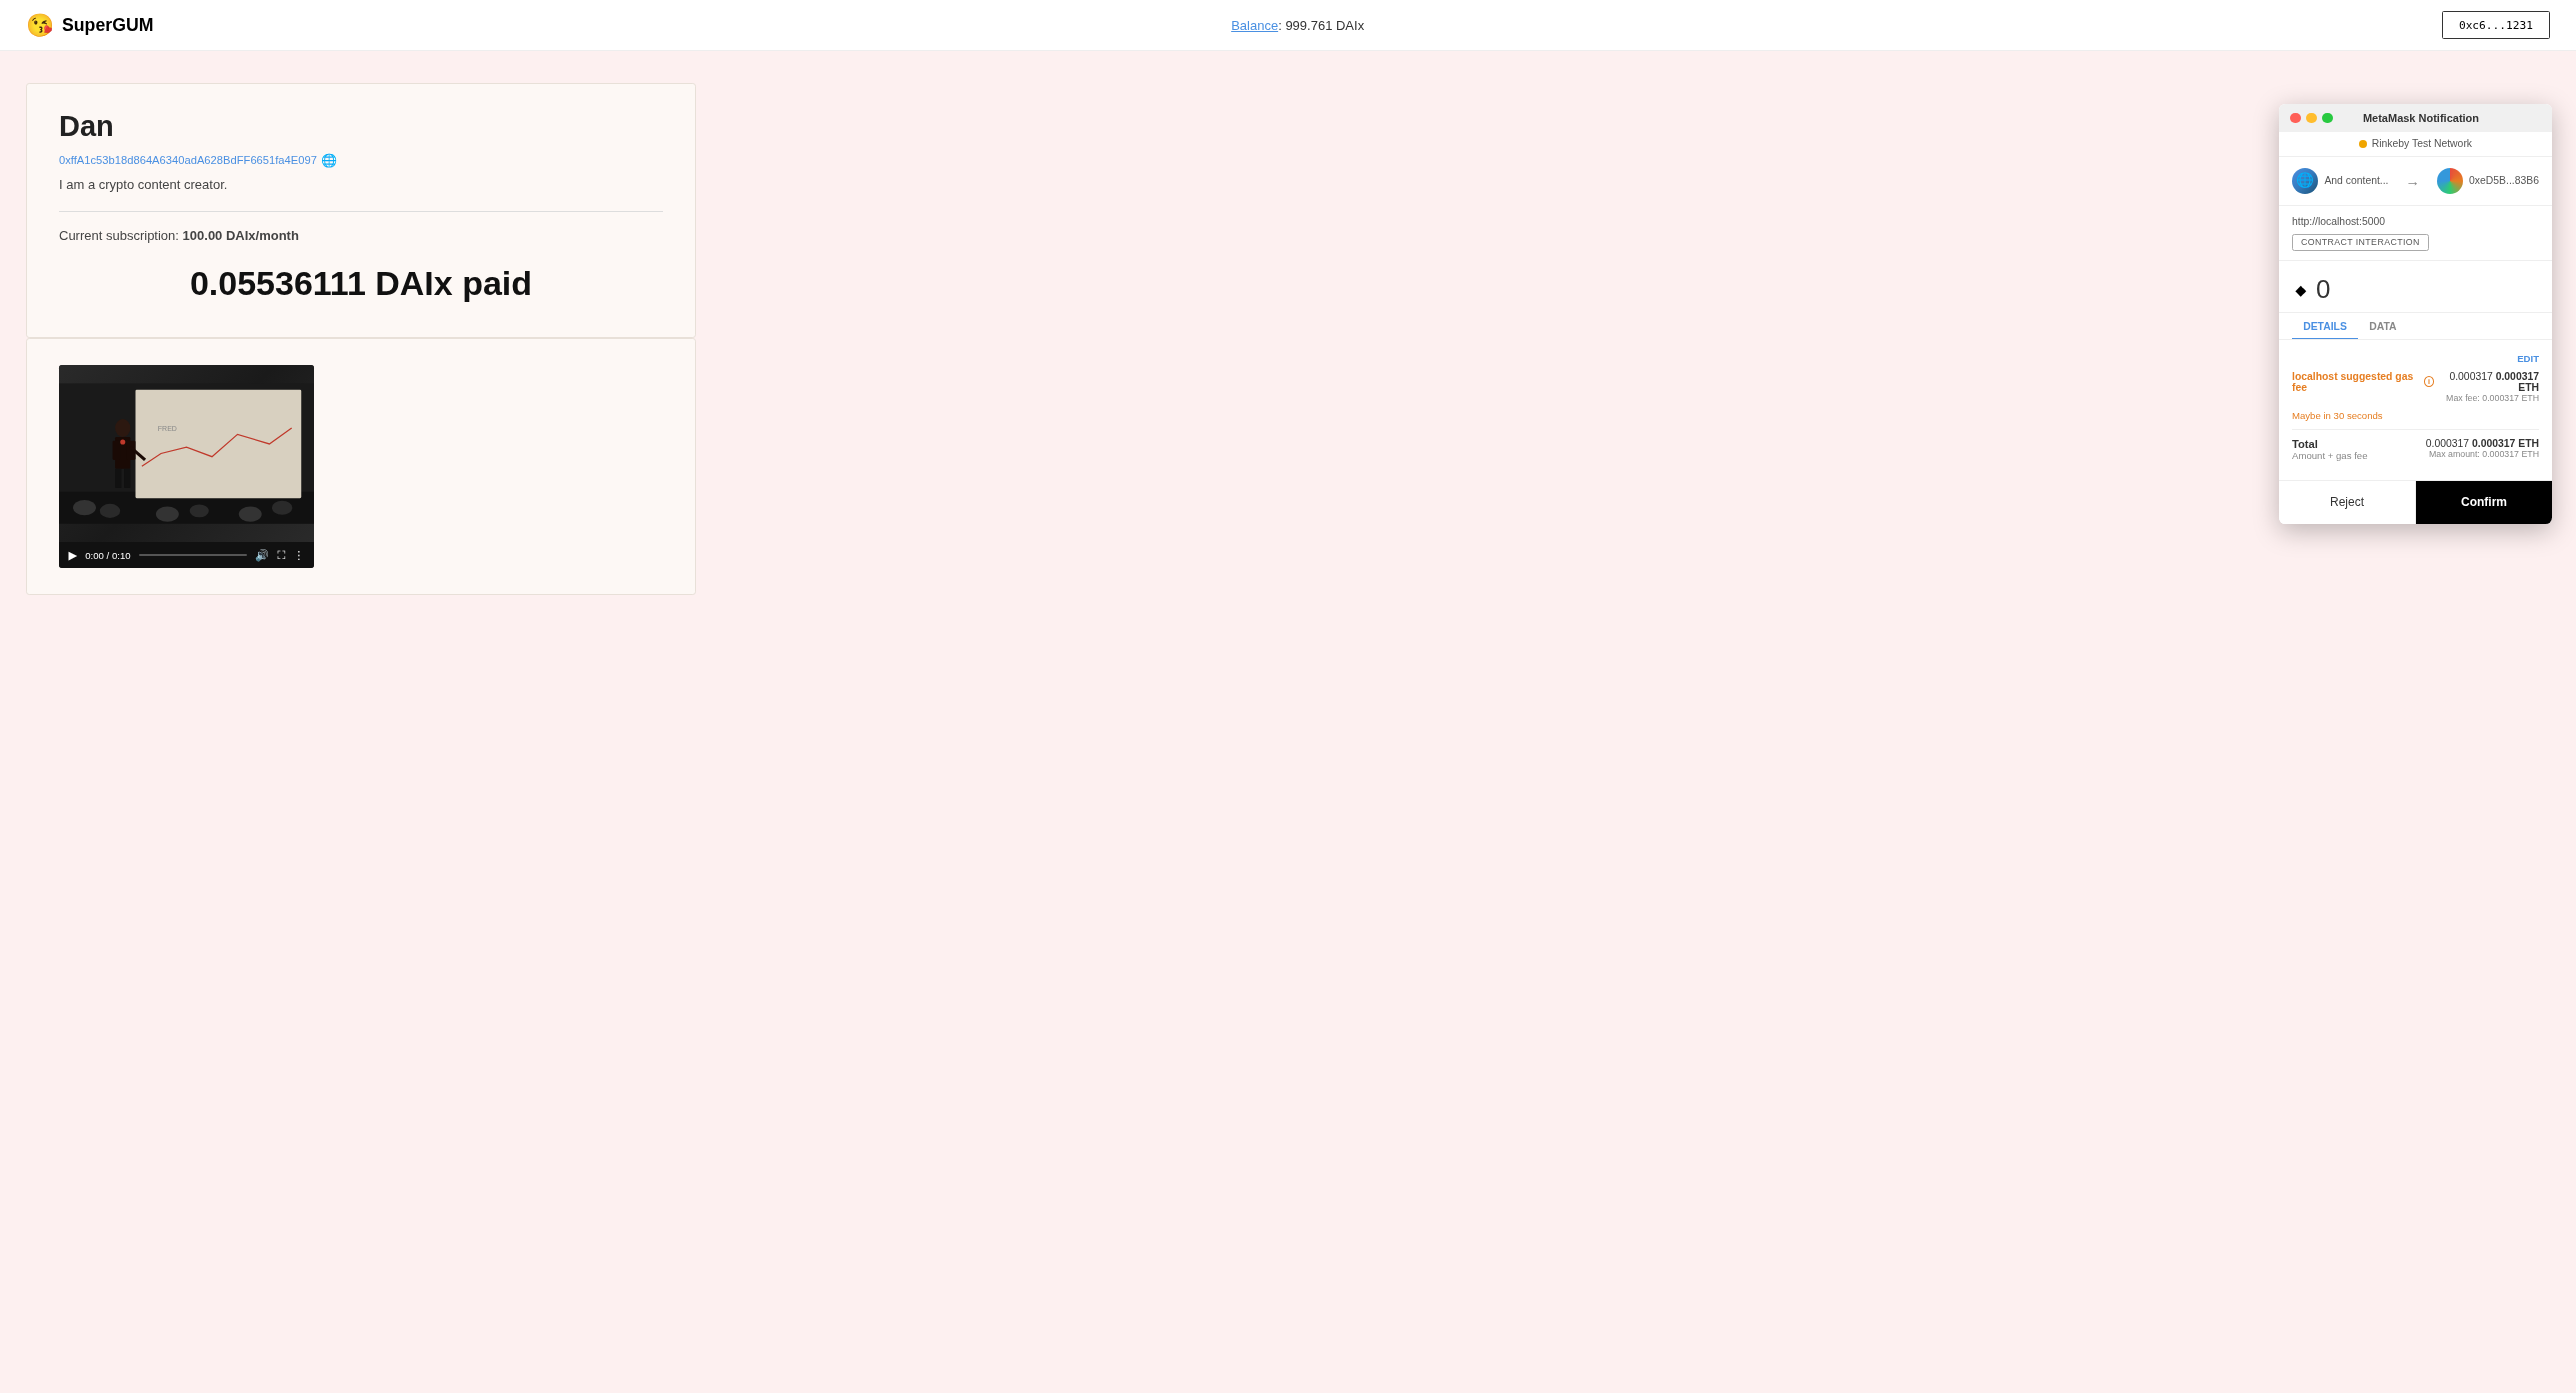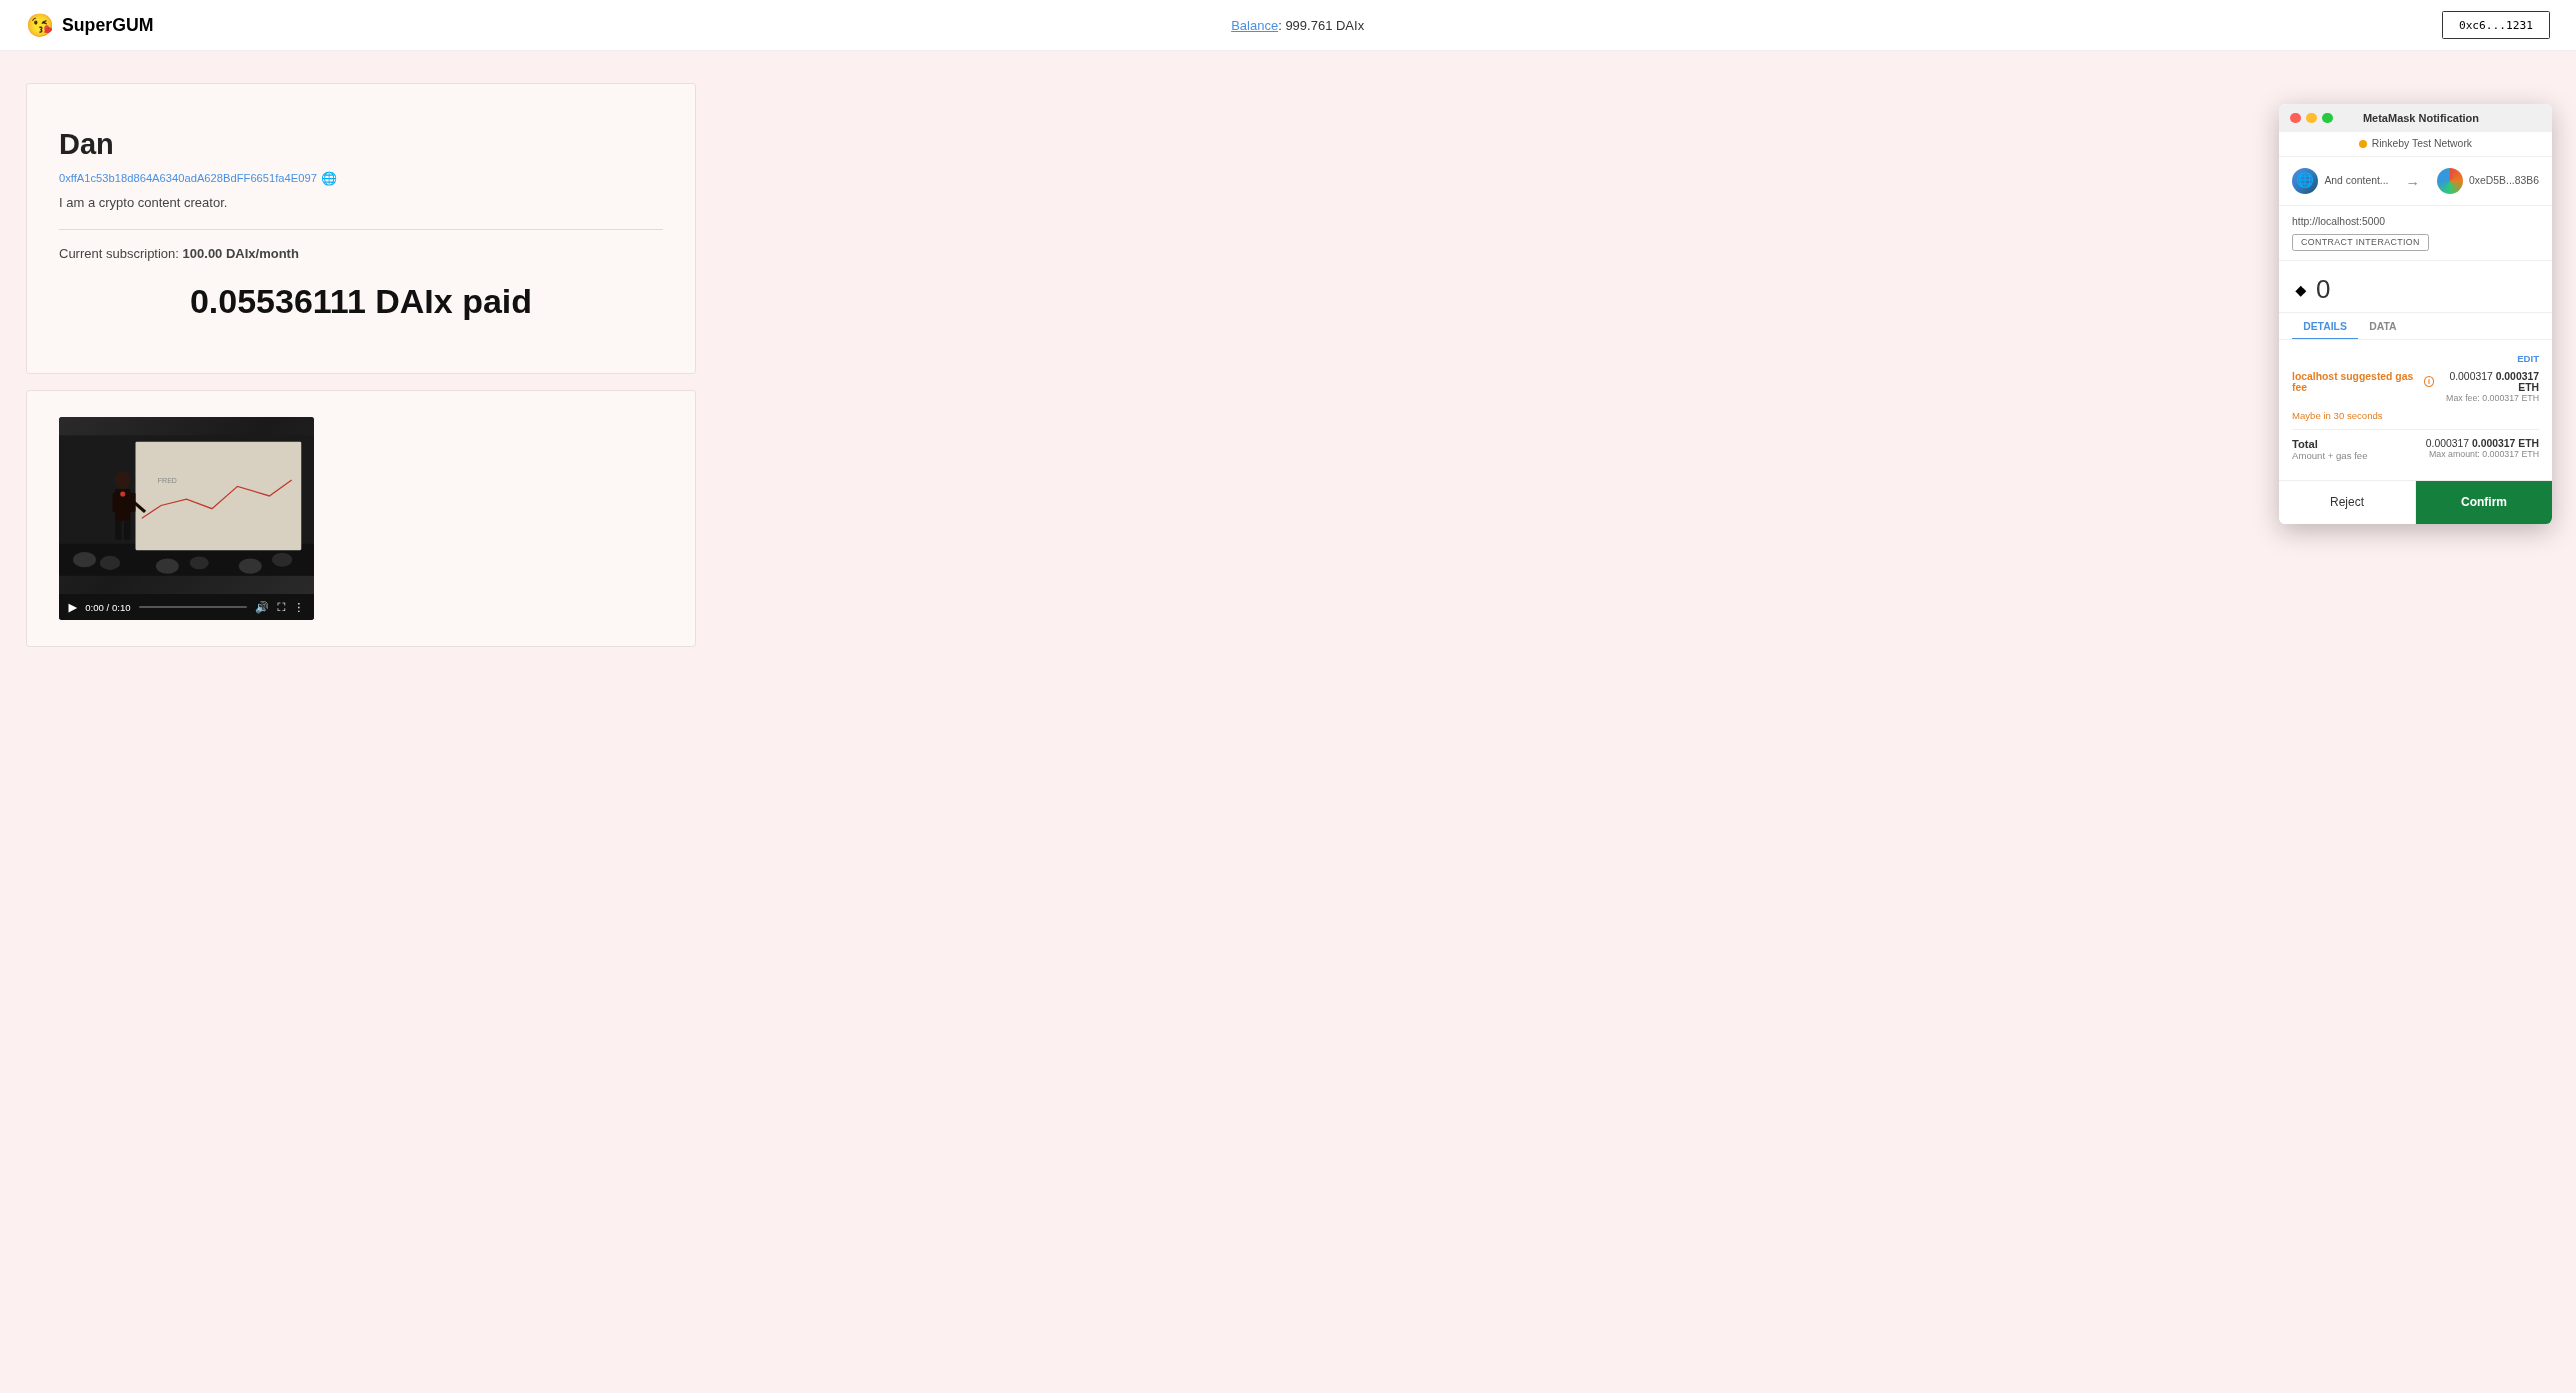--- a/index.html
+++ b/index.html
@@ -49,22 +49,21 @@
     .main {
       padding: 32px 26px;
       max-width: 722px;
     }
 
     
     .profile-card {
       background: #fdf8f5;
       border: 0.8px solid #e8e0d8;
       border-radius: 3.2px;
-      padding: 44px 32px;
-      margin-bottom: 16px;
+      padding: 26px 32px;
     }
     .profile-name {
       font-size: 29px;
       font-weight: 700;
       color: #222;
       margin-bottom: 9.6px;
     }
     .profile-address {
       font-size: 11.2px;
       color: #4a90e2;
@@ -420,21 +419,21 @@
       border: none;
       border-right: 0.8px solid #eee;
       font-size: 12px;
       color: #333;
       cursor: pointer;
       font-weight: 500;
     }
     .mm-btn-confirm {
       flex: 1;
       padding: 14.4px;
-      background: #15803d;
+      background: #000000;
       border: none;
       font-size: 12px;
       color: white;
       cursor: pointer;
       font-weight: 600;
     }
   </style>
 </head>
 <body>
 

